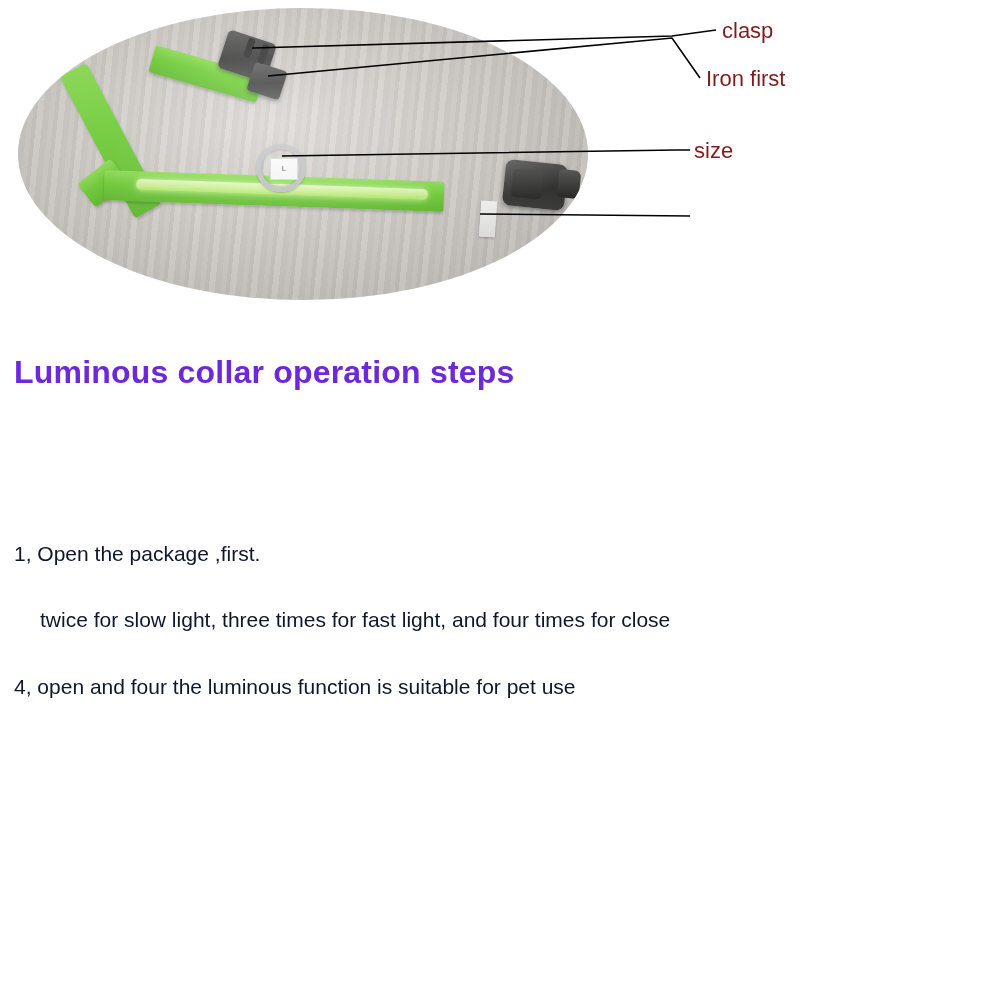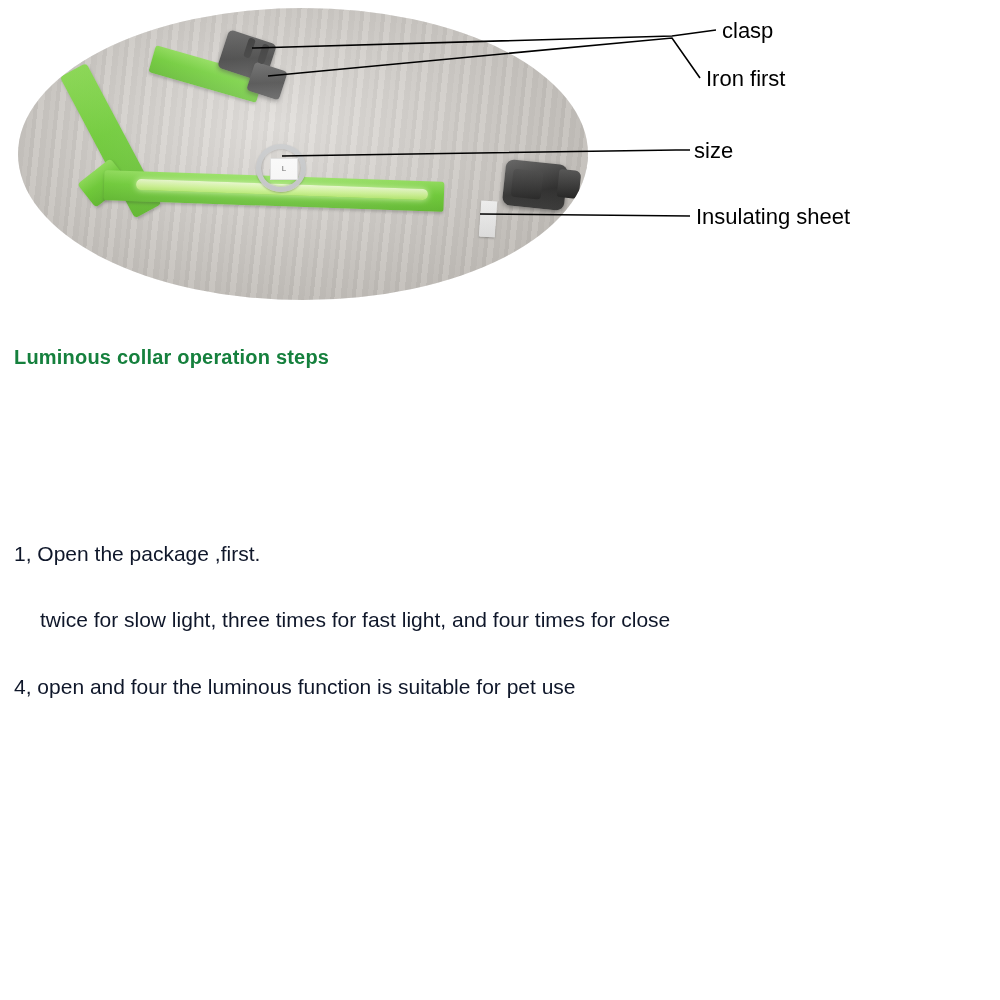--- a/index.html
+++ b/index.html
@@ -226,36 +226,36 @@
   #callout-svg {
     position: absolute;
     left: 0;
     top: 0;
     width: 1000px;
     height: 310px;
   }
   .callout-label {
     position: absolute;
     font-size: 22px;
-    color: #000000;
+    color: #7f1d1d;
     font-family: "Liberation Sans", sans-serif;
     white-space: nowrap;
   }
   #label-clasp { left: 722px; top: 18px; }
   #label-iron-ring { left: 706px; top: 66px; }
   #label-size { left: 694px; top: 138px; }
   #label-insulating { left: 696px; top: 204px; }
 
   
   #heading {
     position: absolute;
     left: 14px;
     top: 333px;
-    font-size: 20px;
-    color: #15803d;
+    font-size: 32px;
+    color: #6d28d9;
     font-family: "Liberation Sans", sans-serif;
     letter-spacing: 0.2px;
   }
 
   
   #steps {
     position: absolute;
     left: 14px;
     top: 518px;
     width: 960px;
@@ -305,21 +305,20 @@
     <polyline points="268,76 672,38 700,78" fill="none" stroke="#000" stroke-width="1.6"></polyline>
 
     <polyline points="282,156 676,150 690,150" fill="none" stroke="#000" stroke-width="1.6"></polyline>
 
     <polyline points="480,214 690,216" fill="none" stroke="#000" stroke-width="1.6"></polyline>
   </svg>
 
   <div class="callout-label" id="label-clasp">clasp</div>
   <div class="callout-label" id="label-iron-ring">Iron first</div>
   <div class="callout-label" id="label-size">size</div>
-  <div class="callout-label" id="label-insulating">Insulating sheet</div>
 </div>
 
 <h1 id="heading">Luminous collar operation steps</h1>
 
 <div id="steps">
   <p class="step">
     <span>1, Open the package ,first.</span>
   </p>
   <p class="step">
     <span class="cont">twice for slow light, three times for fast light, and four times for close</span>

